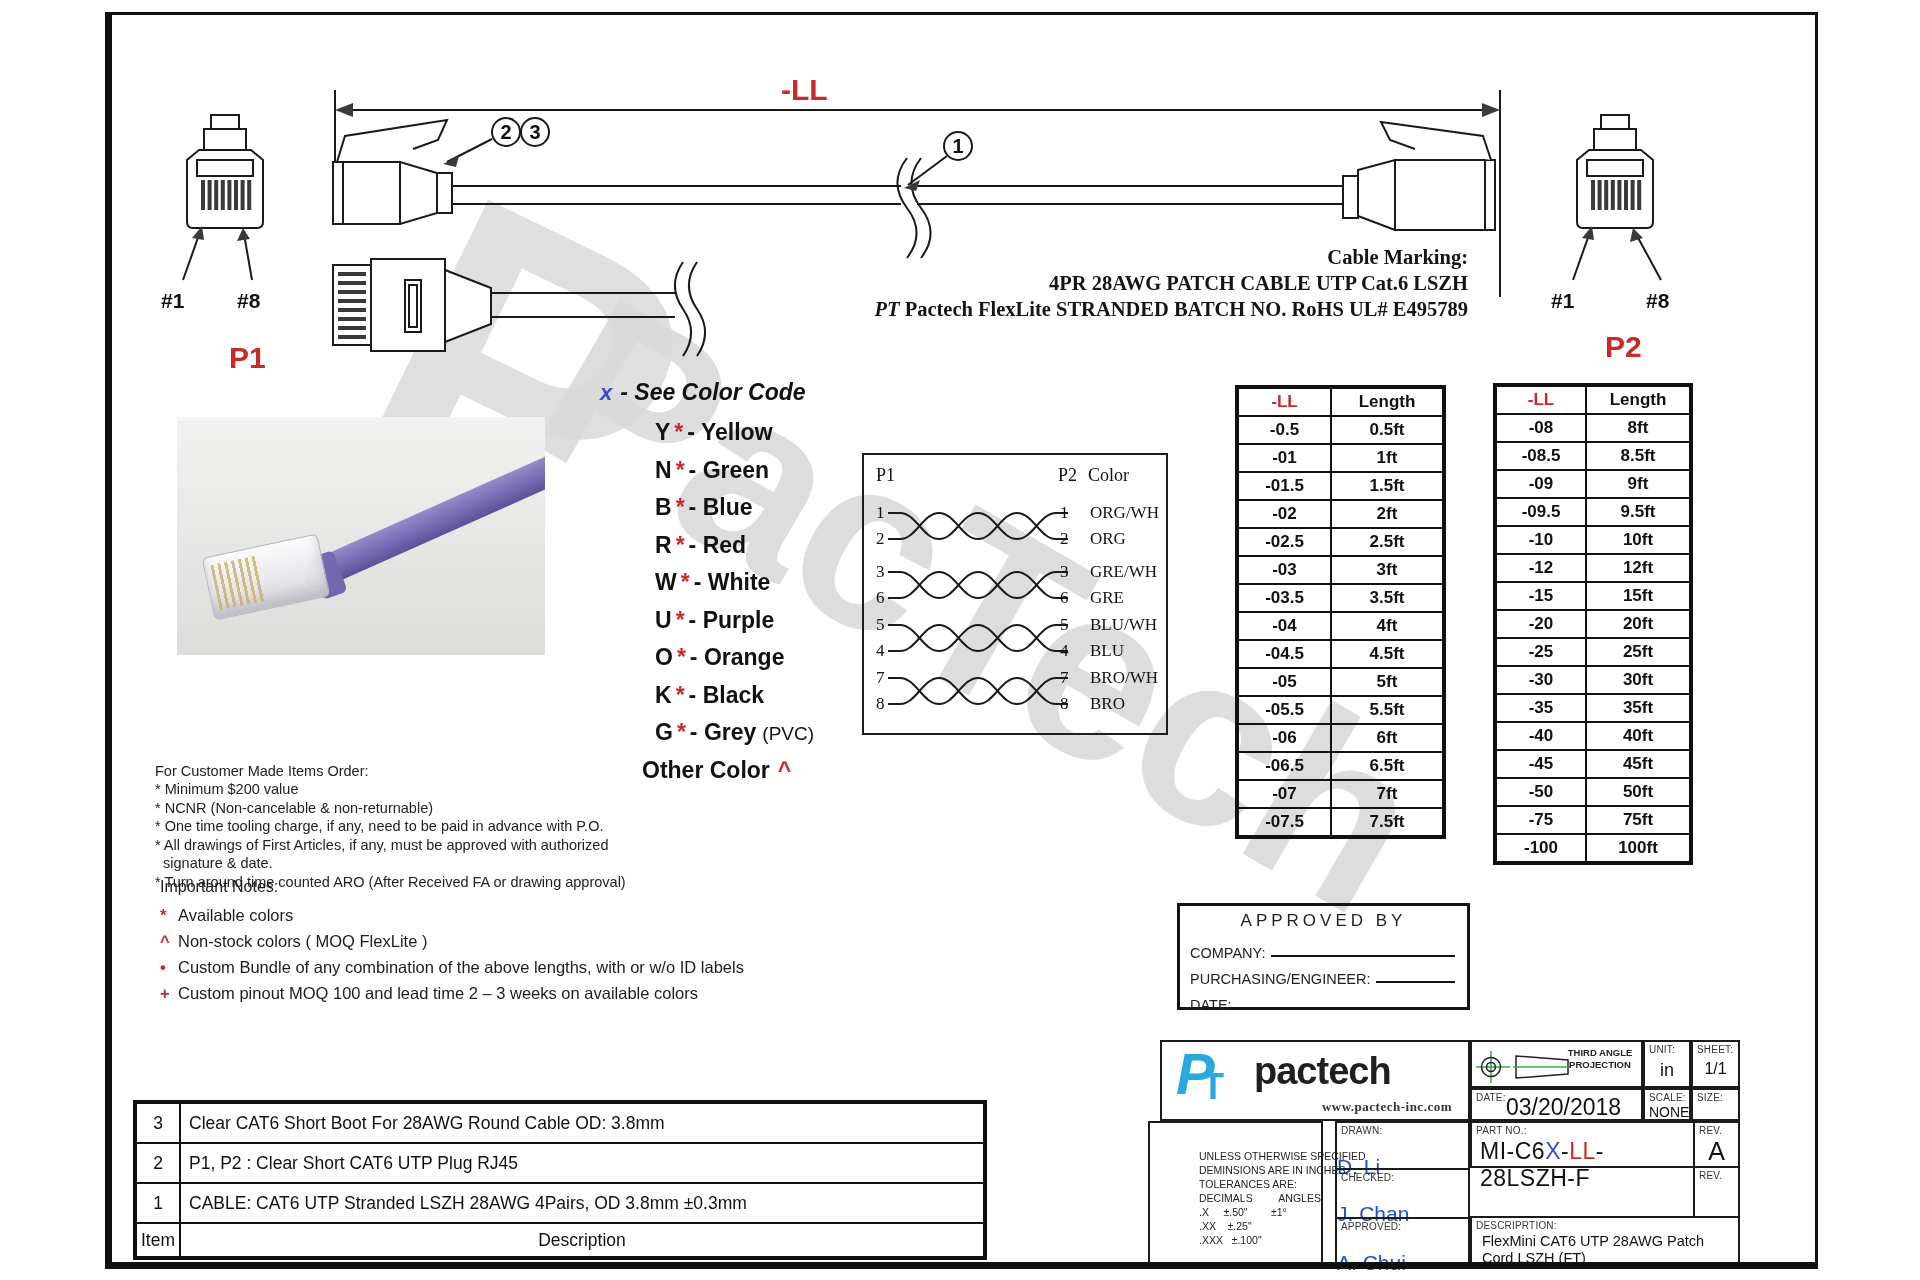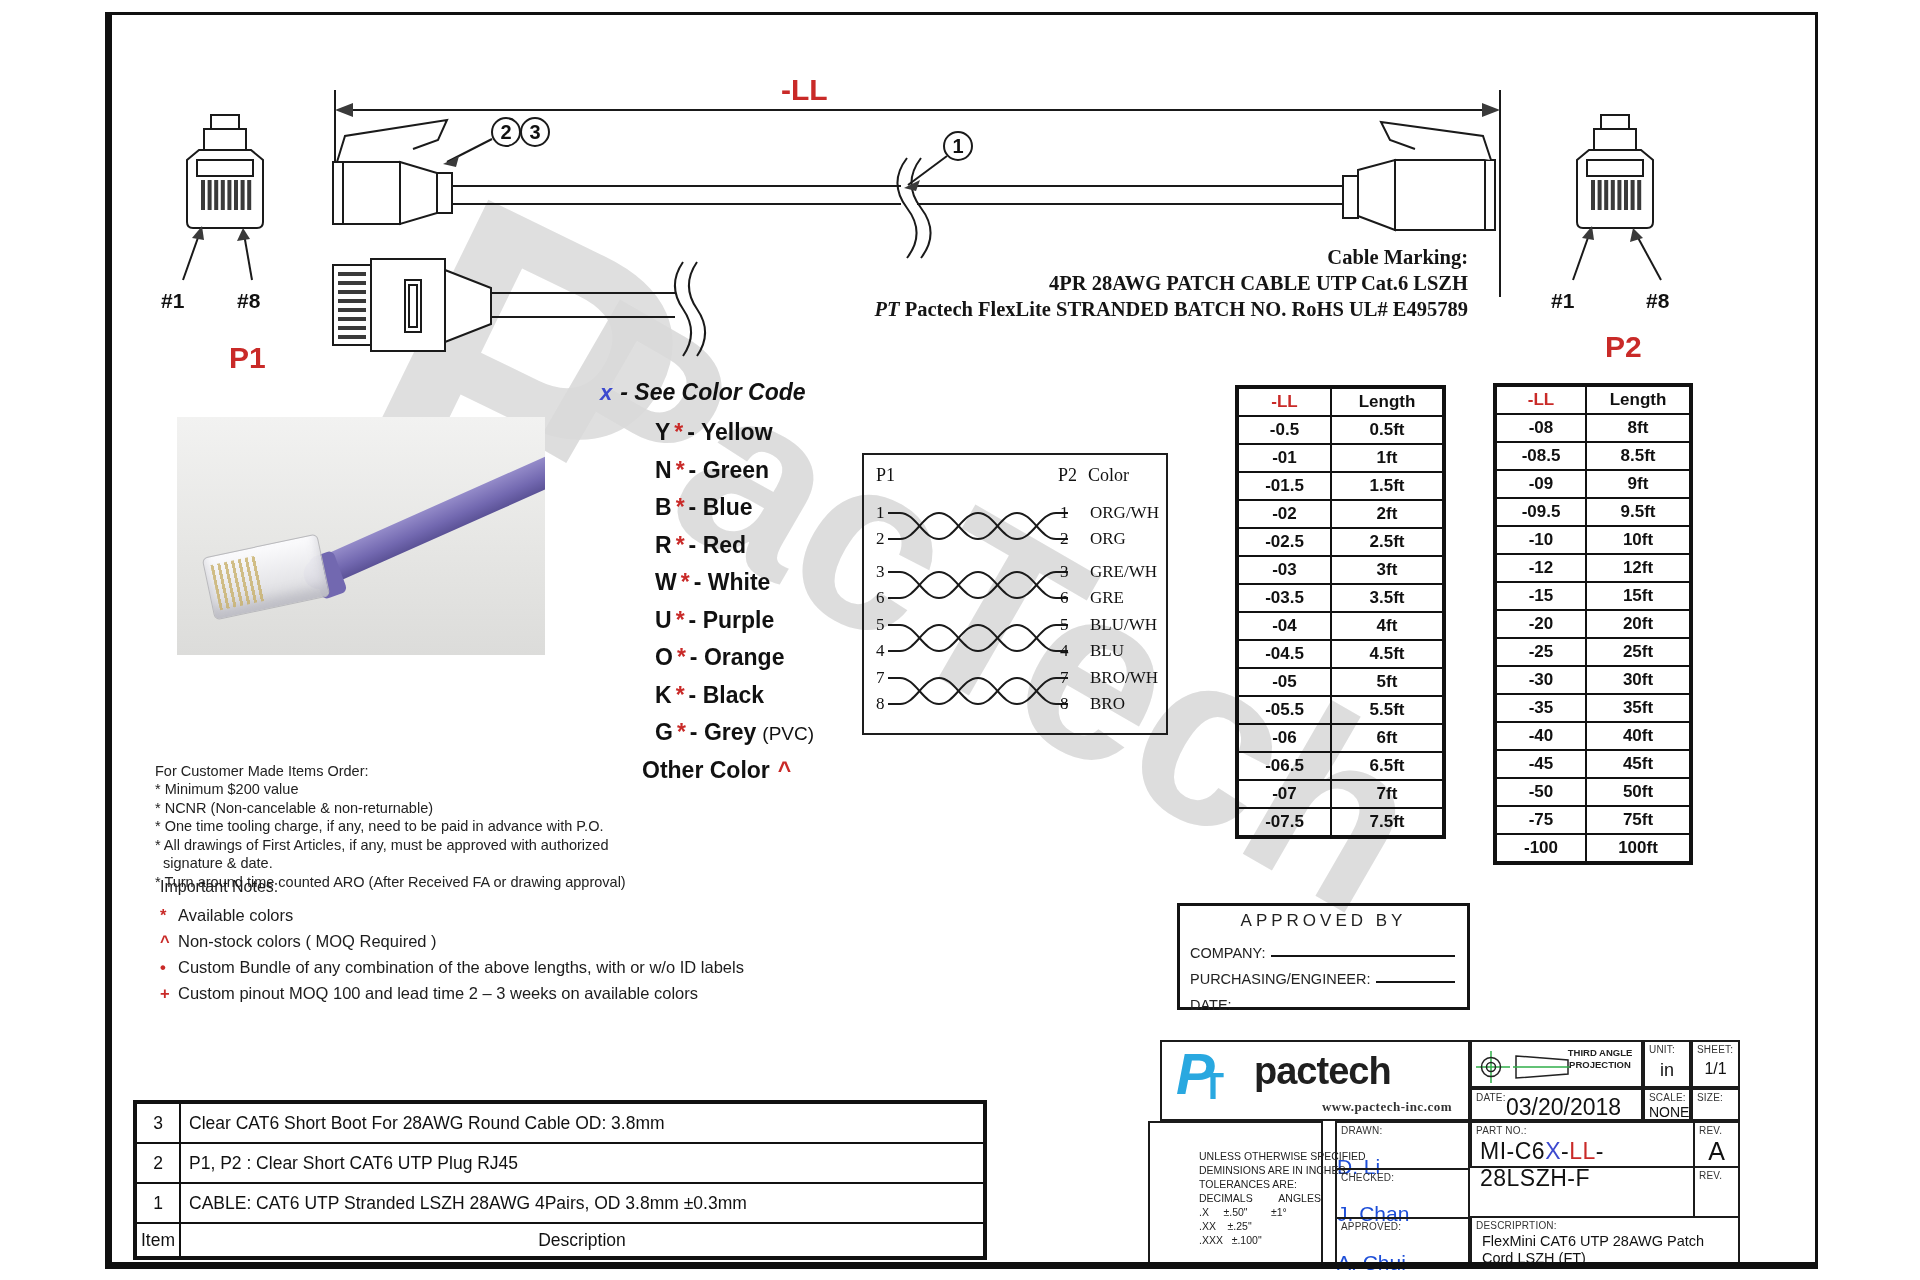--- a/index.html
+++ b/index.html
@@ -292,21 +292,21 @@
   <div class="abs" id="customer-notes">
     
   <div class="cn-line">For Customer Made Items Order:</div><div class="cn-line">* Minimum $200 value</div><div class="cn-line">* NCNR (Non-cancelable &amp; non-returnable)</div><div class="cn-line">* One time tooling charge, if any, need to be paid in advance with P.O.</div><div class="cn-line">* All drawings of First Articles, if any, must be approved with authorized</div><div class="cn-line">  signature &amp; date.</div><div class="cn-line">* Turn around time counted ARO (After Received FA or drawing approval)</div></div>
 
   <div class="abs" id="important-notes">
     <div class="in-title">Important Notes:</div>
     <div>
 
         <div class="in-line"><span class="in-mark">*</span><span>Available colors</span></div>
 
-        <div class="in-line"><span class="in-mark">^</span><span>Non-stock colors  ( MOQ  Required )</span></div>
+        <div class="in-line"><span class="in-mark">^</span><span>Non-stock colors  ( MOQ  FlexLite )</span></div>
 
         <div class="in-line"><span class="in-mark">•</span><span>Custom Bundle of any combination of the above lengths, with or w/o ID labels</span></div>
 
         <div class="in-line"><span class="in-mark">+</span><span>Custom pinout MOQ 100 and lead time 2 – 3 weeks on available colors</span></div>
       </div>
   </div>
 
   <div class="abs" id="wiring">
     <svg width="302" height="278" viewBox="0 0 302 278">
       <g class="sln">

